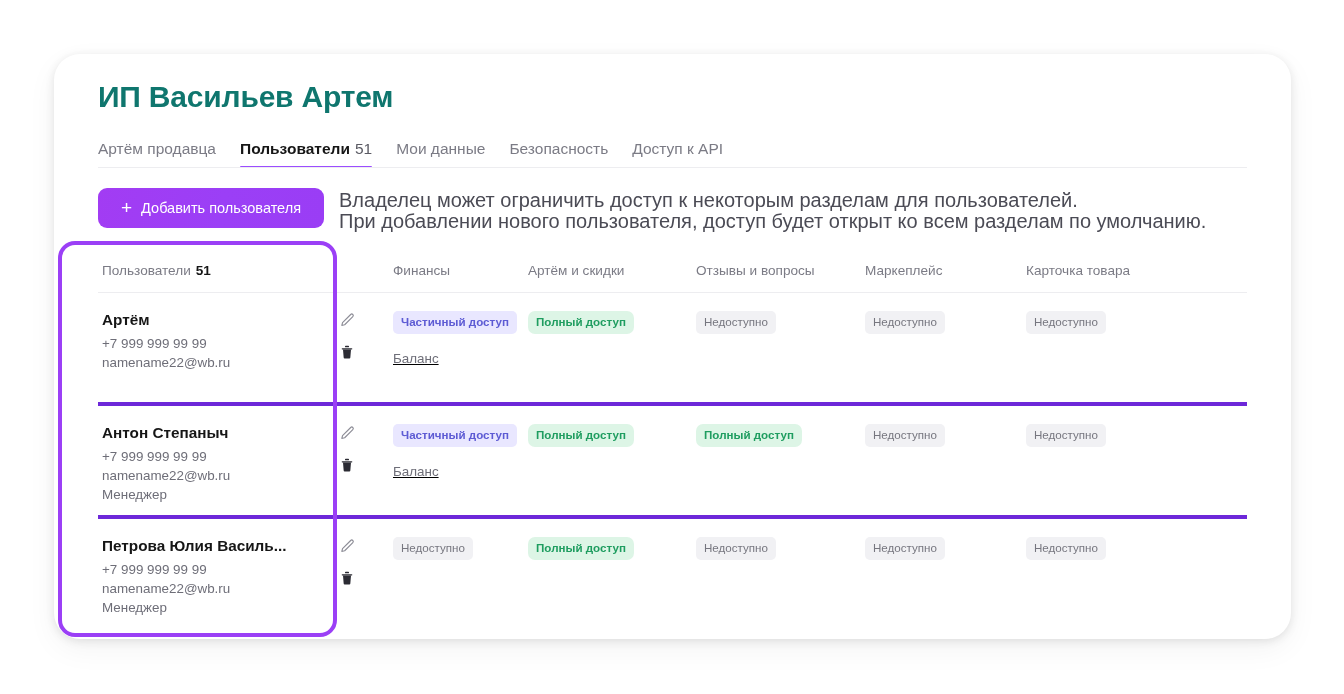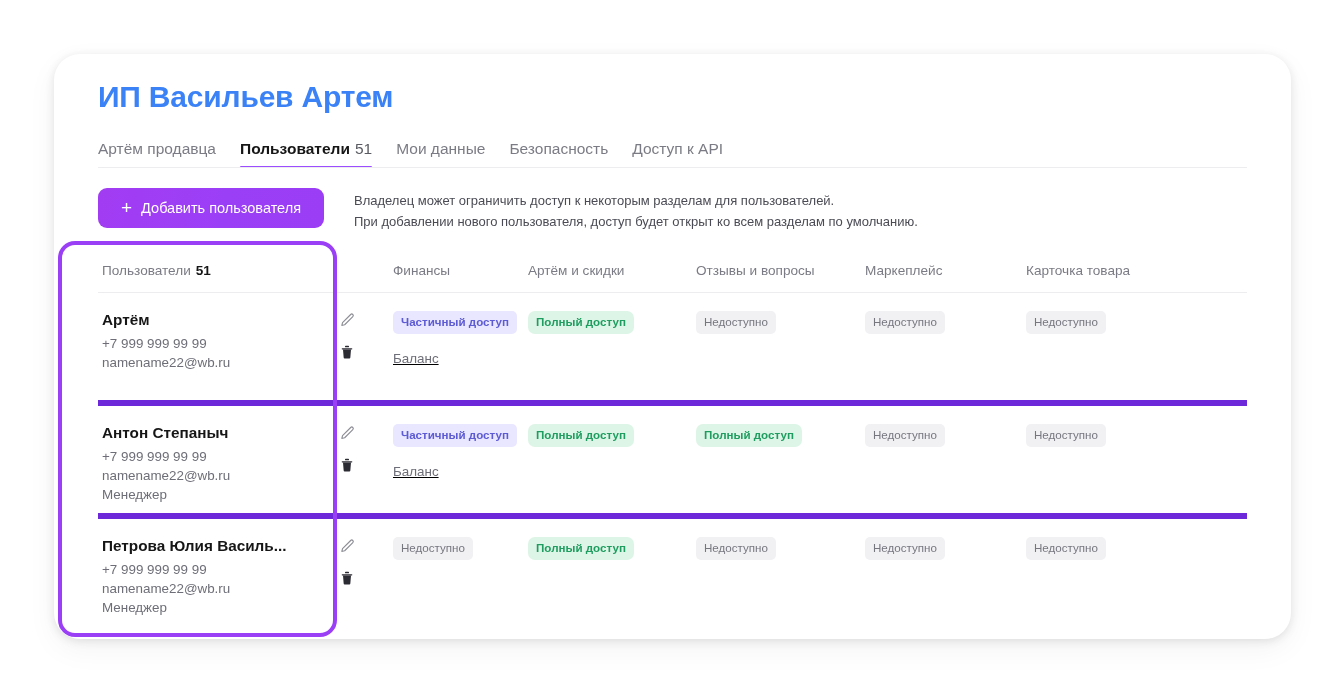--- a/index.html
+++ b/index.html
@@ -17,21 +17,21 @@
     left: 54px; top: 54px;
     width: 1237px; height: 585px;
     background: #ffffff;
     border-radius: 26px;
     box-shadow: 0 2px 10px rgba(0,0,0,.10), 0 10px 30px rgba(0,0,0,.05);
   }
 
   
   .page-title {
     position: absolute; left: 44px; top: 26px;
-    font-size: 30px; font-weight: bold; color: #3b82f6;
+    font-size: 30px; font-weight: bold; color: #0f766e;
     letter-spacing: -0.2px;
   }
 
   
   .tabs {
     position: absolute; left: 44px; top: 80px;
     display: flex; align-items: flex-end; gap: 24px;
     height: 34px;
   }
   .tab {
@@ -60,22 +60,22 @@
     background: linear-gradient(100deg, #a23cf3 0%, #9b3ff6 55%, #9a3df5 100%);
     color: #ffffff; font-size: 14.5px;
     font-family: "Liberation Sans", sans-serif;
     display: flex; align-items: center; justify-content: center; gap: 9px;
     cursor: pointer;
   }
   .plus-glyph { font-size: 19px; line-height: 1; font-weight: 300; margin-top:-2px; }
 
   
   .desc {
-    position: absolute; left: 300px; top: 136px;
-    font-size: 13px; color: #4b4b55; line-height: 21px;
+    position: absolute; left: 285px; top: 136px;
+    font-size: 20px; color: #4b4b55; line-height: 21px;
   }
 
   
   .table { position: absolute; left: 44px; top: 195px; width: 1149px; }
   .thead {
     display: flex; align-items: center;
     height: 44px;
     border-bottom: 1px solid #ededf0;
   }
   .th {
@@ -85,21 +85,21 @@
   .col-p0     { width: 158px; padding-left: 23px; }
   .col-p1     { width: 168px; }
   .col-p2     { width: 169px; }
   .col-p3     { width: 161px; }
   .col-p4     { width: auto; }
   .th.col-user b { color: #161616; font-weight: bold; }
 
   .trow {
     display: flex;
     min-height: 113px;
-    border-bottom: 6px solid #6d28d9;
+    border-bottom: 4px solid #6d28d9;
   }
   .trow:last-child { border-bottom: none; }
 
   .cell-user {
     width: 272px; padding: 18px 4px 0 4px; position: relative;
   }
   .u-name {
     font-size: 15.3px; font-weight: bold; color: #161616;
     max-width: 200px; white-space: nowrap; overflow: hidden;
     margin-bottom: 5px;

